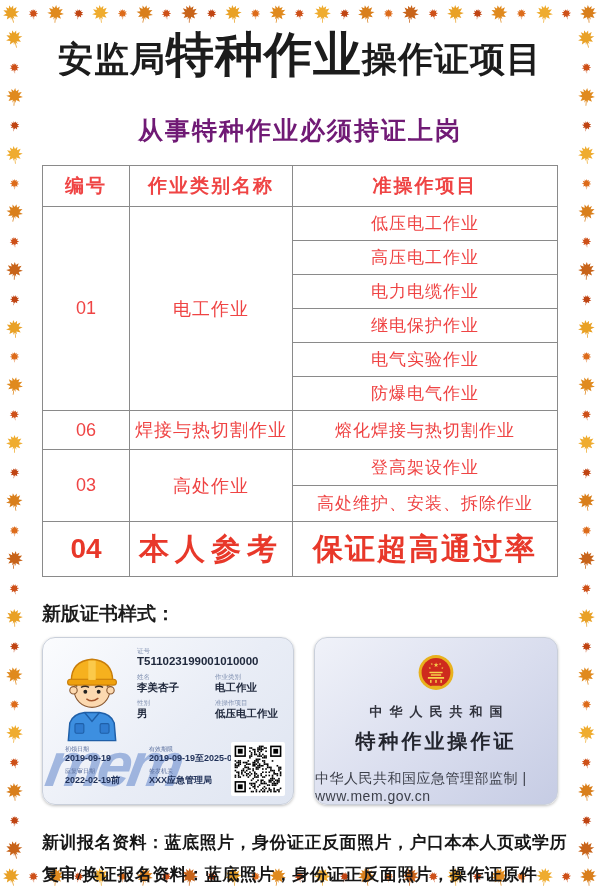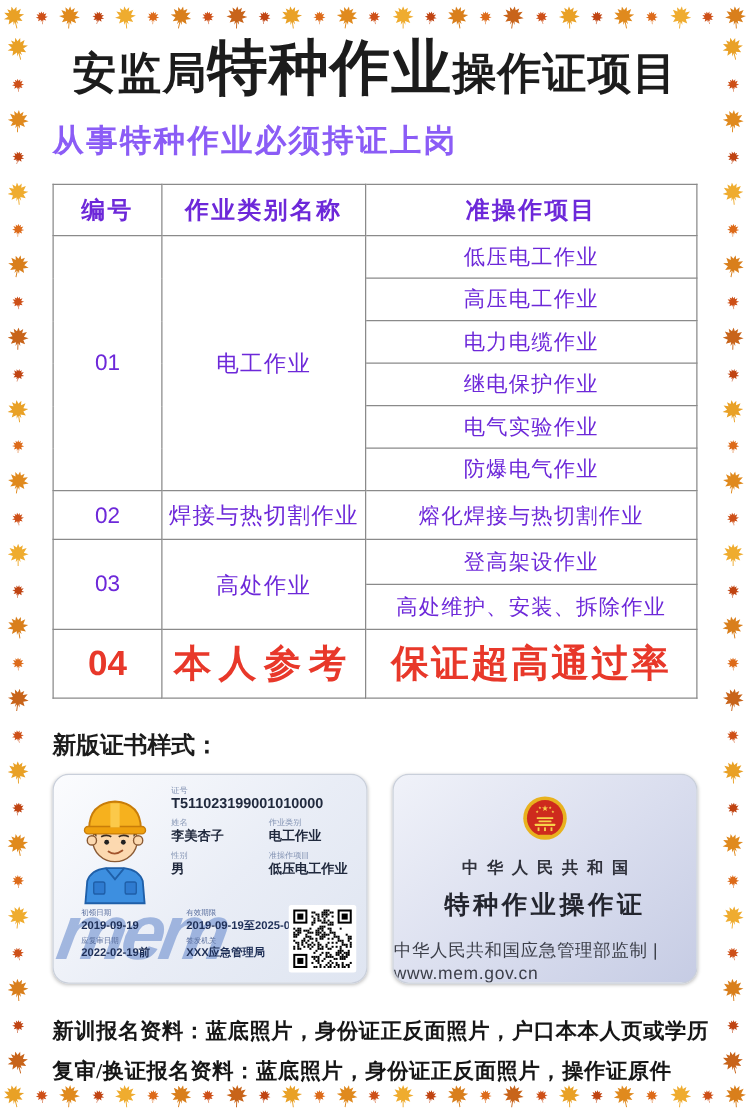--- a/index.html
+++ b/index.html
@@ -12,24 +12,24 @@
   .leaf-row.bottom{bottom:2px;height:26px;}
   .leaf-col{position:absolute;top:30px;bottom:32px;width:24px;display:flex;flex-direction:column;justify-content:space-between;align-items:center;}
   .leaf-col.left{left:2px;}
   .leaf-col.right{right:2px;}
 
   .content{position:absolute;left:42px;right:42px;top:28px;}
 
   .main-title{text-align:center;color:#1c1c1c;font-weight:900;letter-spacing:1px;line-height:1;margin-top:6px;white-space:nowrap;font-family:Liberation Mono, monospace;}
   .main-title .t-norm{font-size:35px;}
   .main-title .t-big{font-size:48px;}
-  .subtitle{text-align:left;font-family:"Liberation Serif",serif;font-weight:700;font-size:25px;color:#8b5cf6;margin-top:14px;letter-spacing:2px;}
+  .subtitle{text-align:center;font-family:"Liberation Serif",serif;font-weight:700;font-size:25px;color:#701a75;margin-top:32px;letter-spacing:2px;}
 
   table.ops{width:100%;border-collapse:collapse;margin-top:18px;}
-  table.ops th,table.ops td{border:1px solid #8a8a8a;text-align:center;color:#6d28d9;padding:0;}
+  table.ops th,table.ops td{border:1px solid #8a8a8a;text-align:center;color:#ef4444;padding:0;}
   table.ops th{height:40px;font-size:19px;font-weight:700;letter-spacing:2px;}
   td.c-no{width:86px;font-size:18px;}
   td.c-cat{width:162px;font-size:18px;letter-spacing:1px;}
   td.c-item{height:33px;font-size:17px;letter-spacing:1px;}
   tr.hl td{color:#E8382A;font-weight:800;height:54px;}
   tr.hl td.c-no{font-size:28px;}
   tr.hl td.c-cat{font-size:30px;letter-spacing:6px;}
   tr.hl td.c-item{font-size:30px;letter-spacing:2px;}
 
   .cert-label{margin:24px 0 10px;font-family:"Liberation Serif",serif;font-weight:700;font-size:19px;color:#1c1c1c;}
@@ -447,21 +447,21 @@
         <tr>
             <td class="c-item">继电保护作业</td>
           </tr>
         <tr>
             <td class="c-item">电气实验作业</td>
           </tr>
         <tr>
             <td class="c-item">防爆电气作业</td>
           </tr>
         <tr>
-          <td class="c-no">02</td>
+          <td class="c-no">06</td>
           <td class="c-cat">焊接与热切割作业</td>
           <td class="c-item" style="height:38px">熔化焊接与热切割作业</td>
         </tr>
         <tr>
           <td class="c-no" rowspan="2">03</td>
           <td class="c-cat" rowspan="2">高处作业</td>
           <td class="c-item" style="height:35px">登高架设作业</td>
         </tr>
         <tr>
             <td class="c-item" style="height:35px">高处维护、安装、拆除作业</td>

